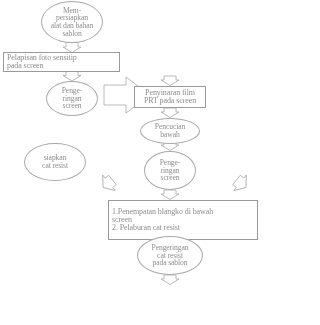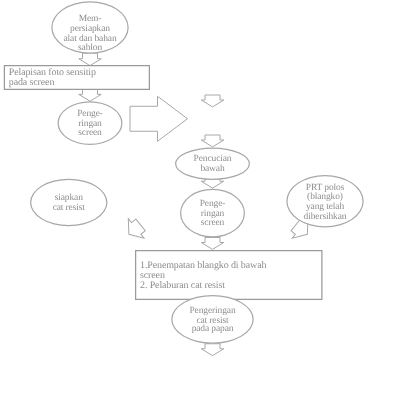--- a/index.html
+++ b/index.html
@@ -86,69 +86,67 @@
       <polygon transform="rotate(51 100 190)" points="94,174 106,174 106,178.5 110,178.5 100,186 90,178.5 94,178.5"></polygon>
 
       <polygon transform="rotate(-51 249 190)" points="243,174 255,174 255,178.5 259,178.5 249,186 239,178.5 243,178.5"></polygon>
 
       <polygon points="164,227 176,227 176,231 179,231 170,236.5 161,231 164,231"></polygon>
 
       <polygon points="164,275 176,275 176,279 179,279 170,284.5 161,279 164,279"></polygon>
     </g>
   </svg>
 
-  <div class="node ellipse f75" style="left:41px; top:1px; width:62px; height:42px;align-items:flex-end;">
+  <div class="node ellipse f75" style="left:41px; top:1px; width:62px; height:42px;">
     <span class="txt">Mem-
 persiapkan
 alat dan bahan
 sablon</span>
   </div>
 
   <div class="node rect left-align f8" style="left:3px; top:52px; width:117px; height:20px;">
     <span class="txt">Pelapisan foto sensitip
 pada screen</span>
   </div>
 
   <div class="node ellipse f75" style="left:46px; top:81px; width:52px; height:35px;">
     <span class="txt">Penge-
 ringan
 screen</span>
   </div>
 
 
+  <div class="node rect f8" style="left:134px; top:86px; width:72px; height:22px;">
+    <span class="txt">Penyinaran film
+PRT pada screen</span>
+  </div>
 
   <div class="node ellipse f75" style="left:140px; top:118px; width:60px; height:26px;">
     <span class="txt">Pencucian
 bawah</span>
   </div>
 
   <div class="node ellipse f75" style="left:144px; top:151px; width:52px; height:39px;">
     <span class="txt">Penge-
 ringan
 screen</span>
   </div>
 
   <div class="node ellipse f75" style="left:24px; top:143px; width:62px; height:38px;text-align:center;">
     <span class="txt">siapkan
 cat resist</span>
   </div>
 
-  <div class="node ellipse f75" style="left:229px; top:140px; width:62px; height:42px;">
-    <span class="txt">PRT polos
-(blangko)
-yang telah
-dibersihkan</span>
-  </div>
 
   <div class="node rect left-align f8" style="left:108px; top:200px; width:150px; height:40px;">
     <span class="txt">1.Penempatan blangko di bawah
      screen
 2. Pelaburan cat resist</span>
   </div>
 
   <div class="node ellipse f75" style="left:137px; top:236px; width:66px; height:39px;">
     <span class="txt">Pengeringan
 cat resist
-pada papan</span>
+pada sablon</span>
   </div>
 
 
 </div>
 
 </body></html>

